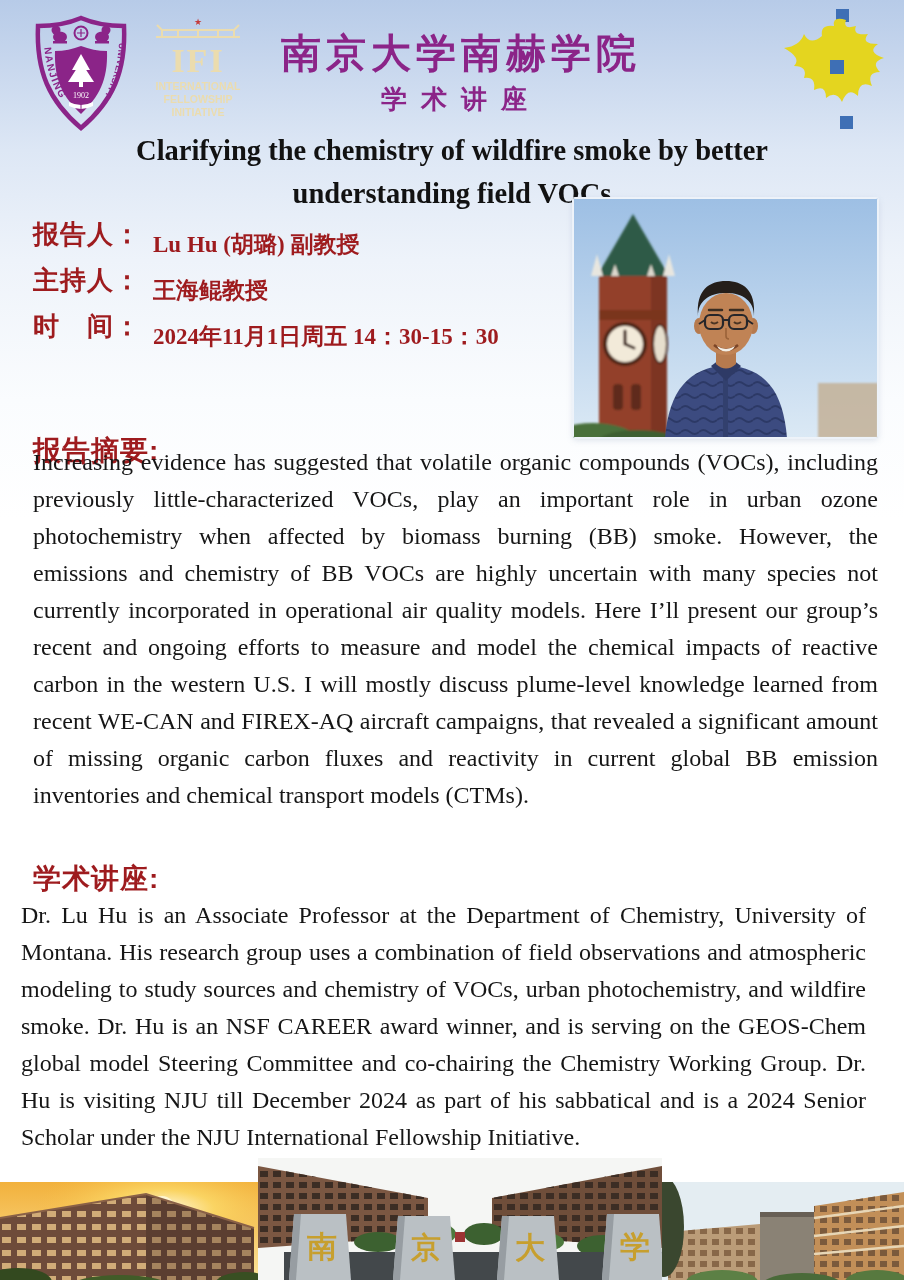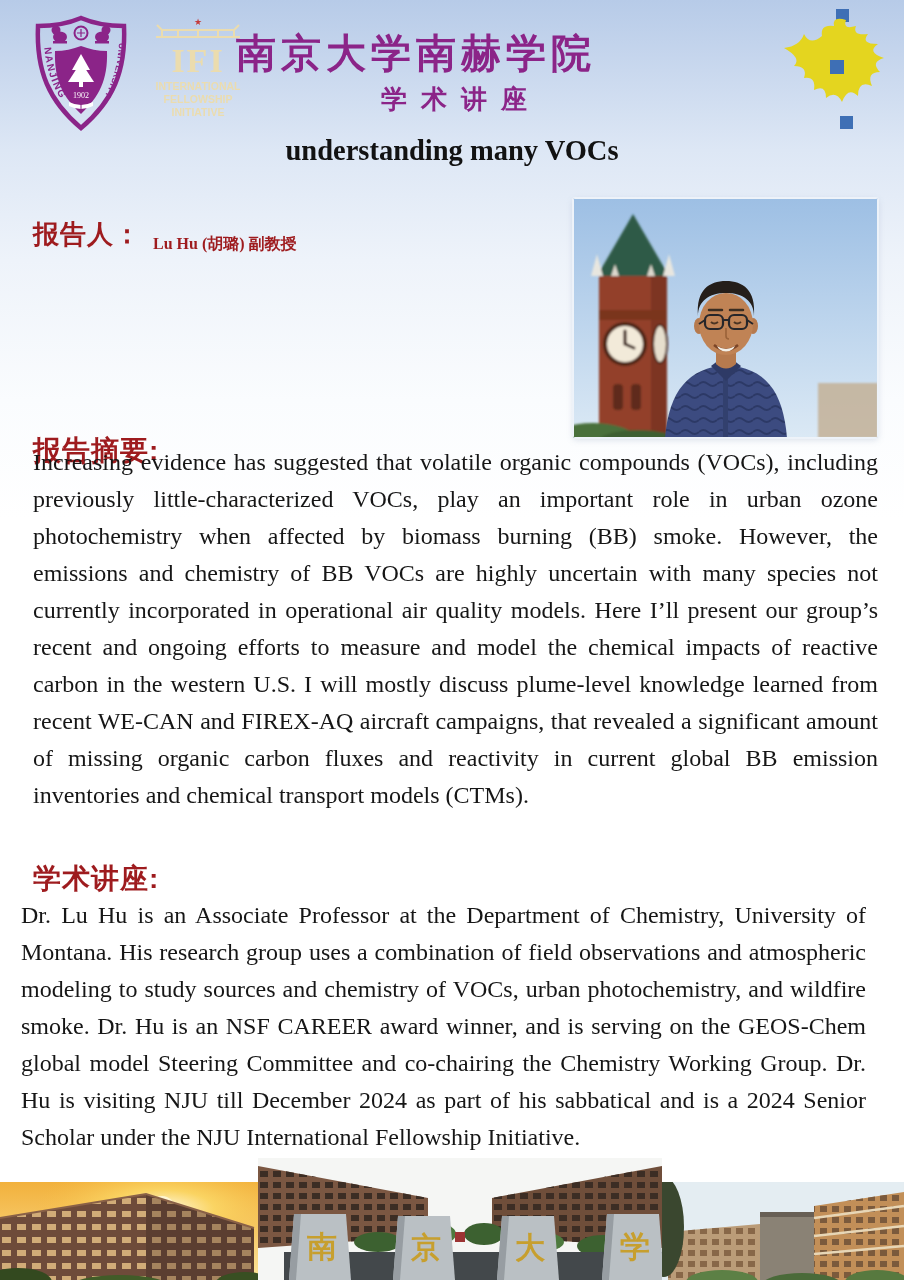--- a/index.html
+++ b/index.html
@@ -9,21 +9,21 @@
     overflow:hidden;
     background:linear-gradient(180deg,
       #b7cbe8 0px, #c9d8ee 70px, #dde7f5 150px,
       #eef3fa 260px, #fafcfe 400px, #ffffff 520px, #ffffff 100%);
     font-family:"Liberation Sans",sans-serif;
   }
   .abs{position:absolute;}
   .cn{font-family:"Liberation Sans","DejaVu Sans",sans-serif;}
 
   #org-title{
-    left:236px;top:26px;width:450px;text-align:left;
+    left:236px;top:26px;width:450px;text-align:center;
     font-size:40px;font-weight:800;letter-spacing:5px;
     color:var(--nju-purple,#8B2488);
   }
   #event-type{
     left:236px;top:82px;width:450px;text-align:center;
     font-size:26px;font-weight:800;letter-spacing:14px;
     color:var(--nju-purple,#8B2488);
   }
   #lecture-title{
     left:0;top:129px;width:904px;text-align:center;
@@ -33,21 +33,21 @@
   }
   #info-block{left:33px;top:211px;width:530px;}
   .info-row{height:46px;display:flex;align-items:center;}
   .info-label{
     font-weight:800;font-size:26px;letter-spacing:1px;
     color:var(--dark-red,#9E1B1E);
     text-align:right;
   }
   .info-value{
     font-family:"Liberation Serif","DejaVu Serif",serif;
-    font-weight:700;font-size:16px;margin-left:12px;
+    font-weight:700;font-size:23px;margin-left:12px;
     color:var(--dark-red,#9E1B1E);white-space:nowrap;margin-top:20px;
   }
   .section-heading{
     font-size:28px;font-weight:800;letter-spacing:1px;
     color:var(--dark-red,#9E1B1E);
   }
   .section-body{
     width:845px;font-size:24px;line-height:37px;text-align:justify;
     color:#161616;font-family:"Liberation Serif","DejaVu Serif",serif;
   }
@@ -129,27 +129,36 @@
     <rect x="56" y="3" width="13" height="13" fill="#3E6FB5"></rect>
     <path fill="#E4D51F" d="M4,42 Q20,40 24,28 Q30,40 42,30 Q40,18 54,20 Q52,10 66,14 Q62,24 76,20
          Q72,30 88,28 Q80,38 98,38 Q86,46 104,52 Q90,56 100,66 Q86,66 92,80
          Q78,74 78,90 Q68,80 62,96 Q56,84 46,92 Q46,78 34,84 Q36,70 24,72
          Q28,60 14,60 Q22,52 4,42 Z"></path>
     <rect x="50" y="54" width="14" height="14" fill="#3E6FB5"></rect>
     <rect x="60" y="110" width="13" height="13" fill="#3E6FB5"></rect>
   </svg>
 
   <div class="abs" id="lecture-title">
-    <div>understanding many VOCs</div>
+    <div>Clarifying the chemistry of wildfire smoke by better</div>
+    <div>understanding field VOCs</div>
   </div>
 
   <div class="abs" id="info-block">
     <div class="info-row">
       <span class="info-label cn">报告人：</span>
       <span class="info-value">Lu Hu (胡璐) 副教授</span>
+    </div>
+    <div class="info-row">
+      <span class="info-label cn">主持人：</span>
+      <span class="info-value">王海鲲教授</span>
+    </div>
+    <div class="info-row">
+      <span class="info-label cn">时　间：</span>
+      <span class="info-value">2024年11月1日周五 14：30-15：30</span>
     </div>
   </div>
 
   <svg class="abs" id="speaker-photo" viewBox="0 0 305 240">
     <defs>
       <linearGradient id="sp-sky" x1="0" y1="0" x2="0" y2="1">
         <stop offset="0" stop-color="#9dbfe4"></stop>
           <stop offset="1" stop-color="#dbe9f5"></stop>
       </linearGradient>
       <pattern id="sp-shirt" width="18" height="12" patternUnits="userSpaceOnUse">

